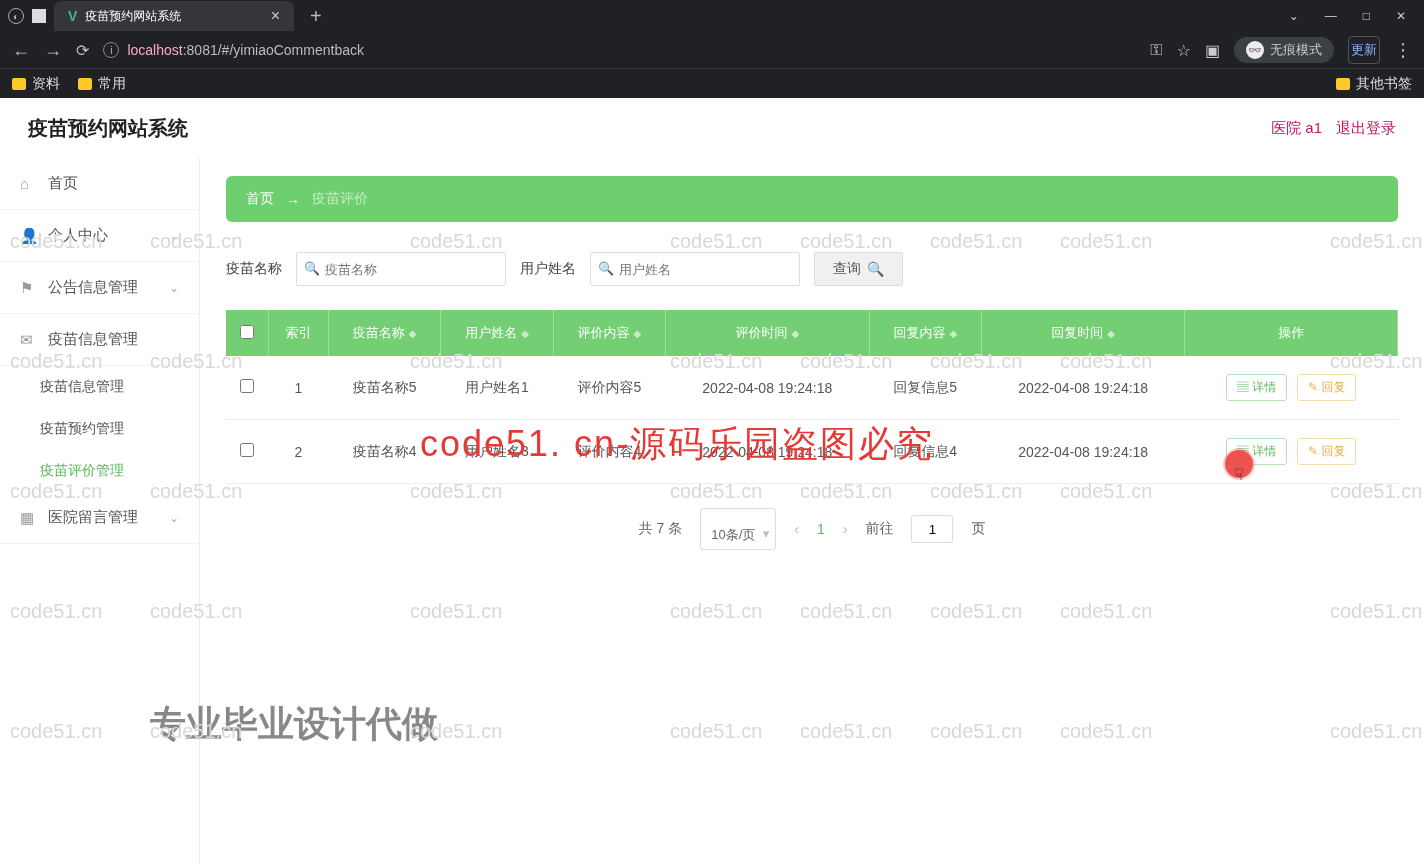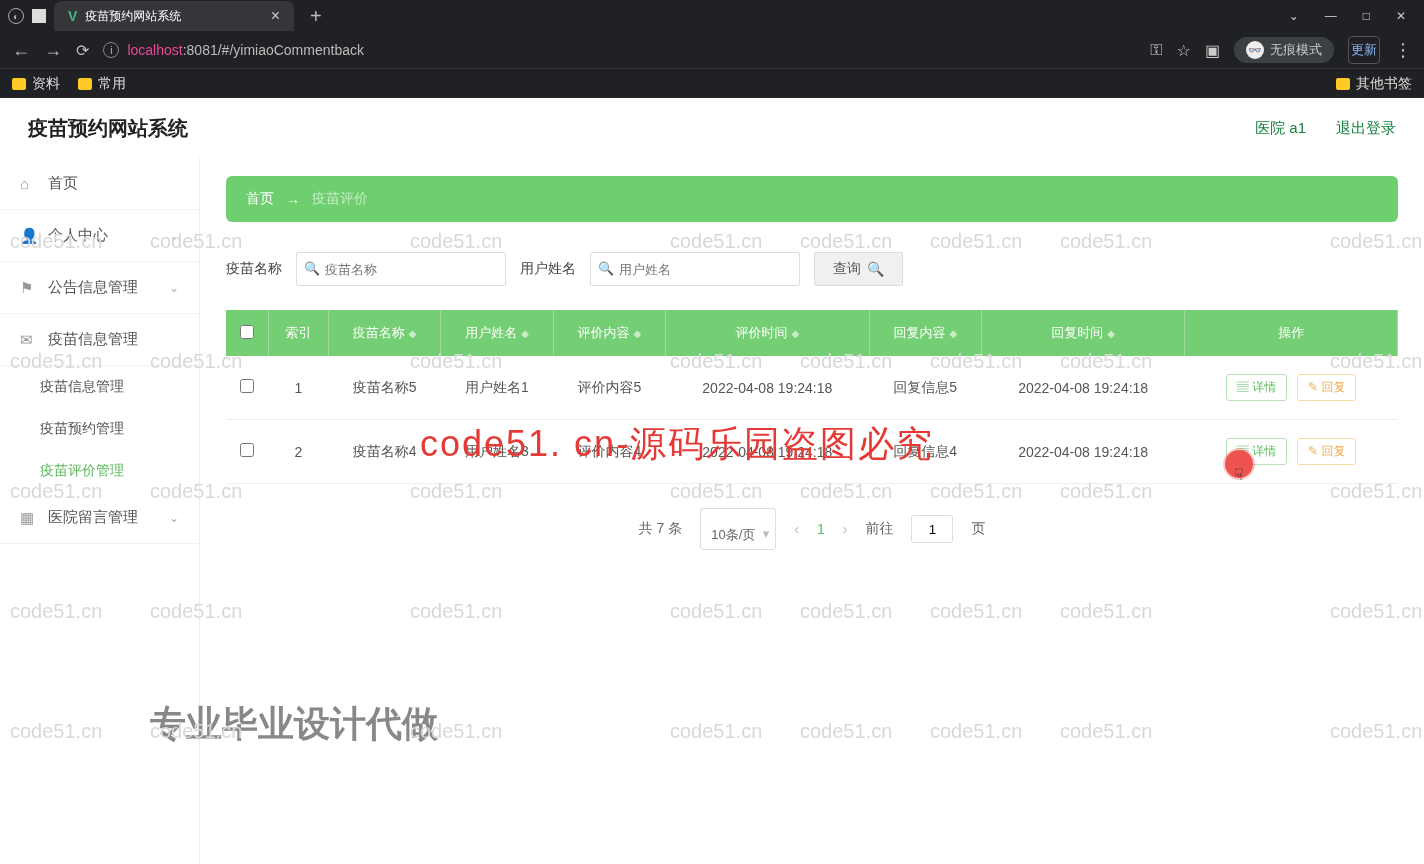--- a/index.html
+++ b/index.html
@@ -13,36 +13,36 @@
 .tab{display:flex;align-items:center;gap:8px;background:#35363a;padding:6px 14px;border-radius:8px 8px 0 0;font-size:12px;width:240px}
 .tab .vue-icon{color:#42b983;font-weight:bold;font-size:14px}
 .tab .close{color:#ccc;font-size:16px;margin-left:auto}
 .tab-bar .plus{color:#bbb;font-size:20px;padding:0 8px}
 .window-ctrl{margin-left:auto;display:flex;gap:26px;padding-right:18px;color:#ccc;font-size:12px}
 .addr-bar{display:flex;align-items:center;height:36px;padding:0 12px;gap:14px;background:#202124}
 .nav-arrow{color:#bbb;font-size:18px}
 .reload{color:#bbb;font-size:16px}
 .url-box{flex:1;display:flex;align-items:center;gap:8px;color:#bbb;font-size:14px}
 .url-box .info-i{width:16px;height:16px;border:1px solid #888;border-radius:50%;display:flex;align-items:center;justify-content:center;font-size:10px}
-.url-box .host{color:#ec4899}
+.url-box .host{color:#f9a8d4}
 .addr-right{display:flex;align-items:center;gap:14px;color:#ccc}
 .incog-pill{display:flex;align-items:center;gap:6px;background:#3c4043;border-radius:14px;padding:4px 12px;font-size:13px}
 .incog-icon{width:18px;height:18px;background:#eee;border-radius:50%;display:flex;align-items:center;justify-content:center;color:#333;font-size:11px}
 .update-btn{color:#8ab4f8;border:1px solid #555;padding:4px 2px;border-radius:4px;font-size:13px}
 .addr-bar .menu-dots{font-size:18px}
 .bookmark-bar{display:flex;align-items:center;height:30px;padding:0 12px;gap:18px;background:#202124;border-top:1px solid #333}
 .bm-item{display:flex;align-items:center;gap:6px;font-size:14px;color:#ddd}
 .folder-ic{width:14px;height:12px;background:#ffca28;border-radius:2px}
 .bm-right{margin-left:auto;display:flex;align-items:center;gap:8px}
 
 
 .app{display:flex;height:766px;position:relative}
 .app-header{position:absolute;top:0;left:0;right:0;height:60px;display:flex;align-items:center;padding:0 28px;background:#fff;z-index:2}
 .app-title{font-size:20px;font-weight:700;color:#222}
-.app-header-right{margin-left:auto;display:flex;gap:30px;font-size:15px;color:#15803d}
+.app-header-right{margin-left:auto;display:flex;gap:14px;font-size:15px;color:#be185d}
 
 .sidebar{width:200px;background:#fff;border-right:1px solid #eee;padding-top:60px}
 .side-item{display:flex;align-items:center;gap:12px;padding:16px 20px;font-size:15px;color:#555;border-bottom:1px solid #f2f2f2;cursor:pointer}
 .side-item.sub{padding-left:40px;font-size:14px;border:none;padding-top:12px;padding-bottom:12px}
 .side-item.active{color:#5cb85c}
 .side-item .chev{margin-left:auto;color:#aaa;font-size:12px}
 .side-ic{width:16px;color:#999}
 
 .main{flex:1;padding:78px 26px 0 26px;background:#fff;position:relative}
 .breadcrumb{background:#6dcf6d;color:#fff;border-radius:6px;padding:14px 20px;display:flex;align-items:center;gap:12px;font-size:14px}

